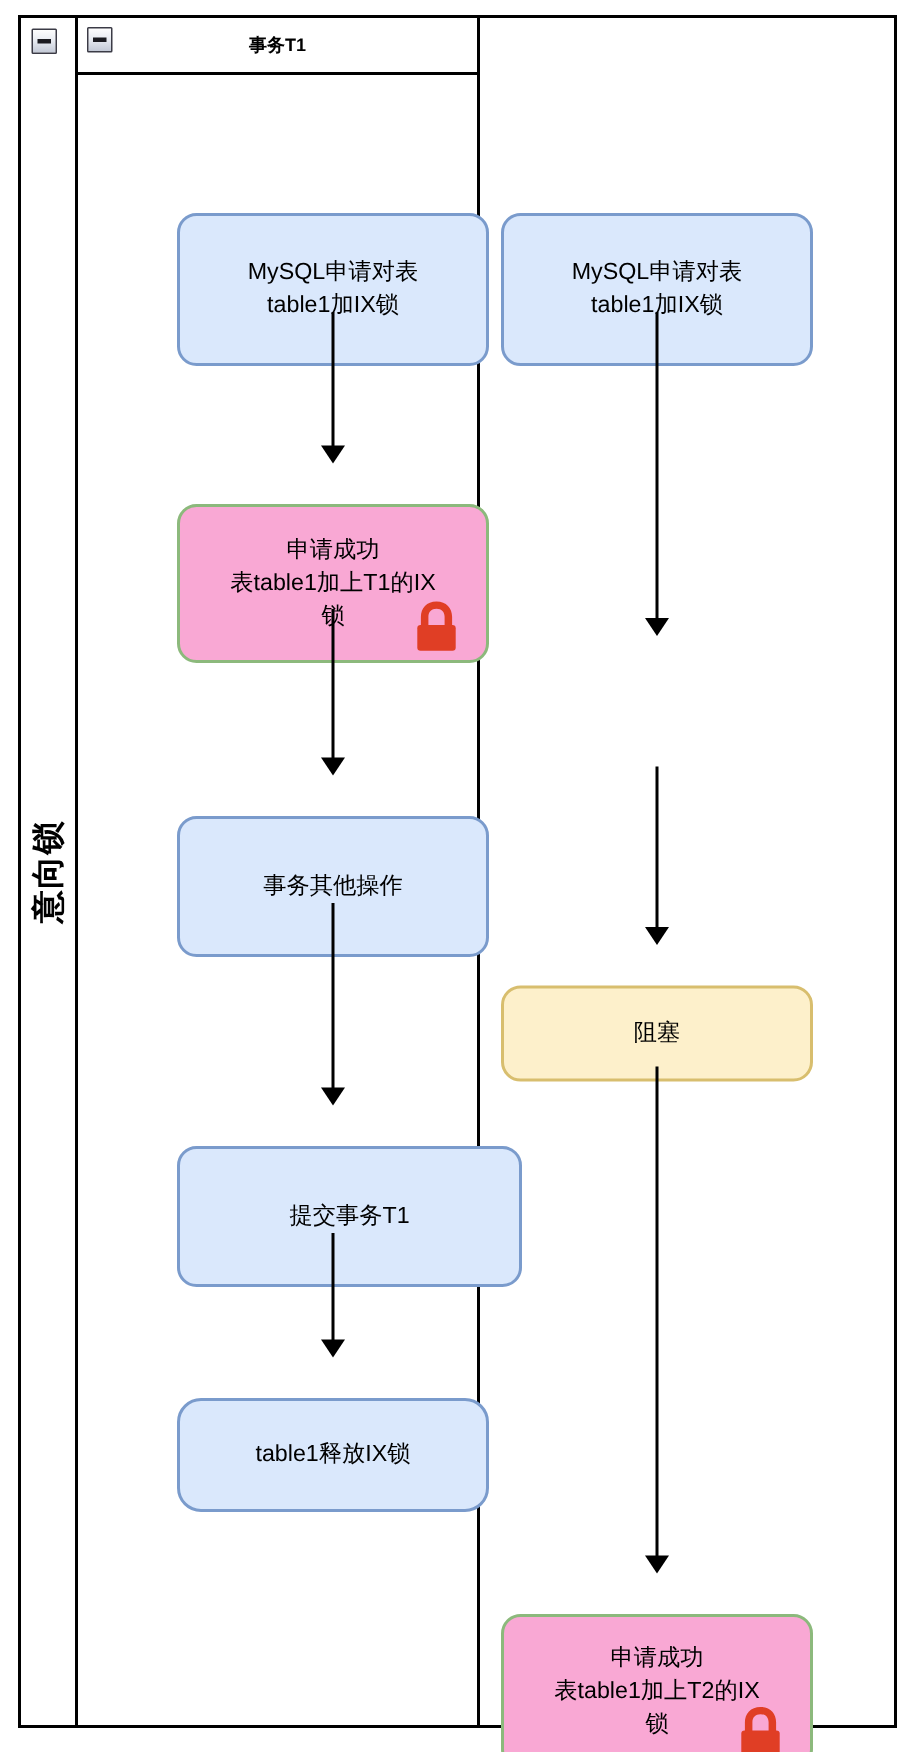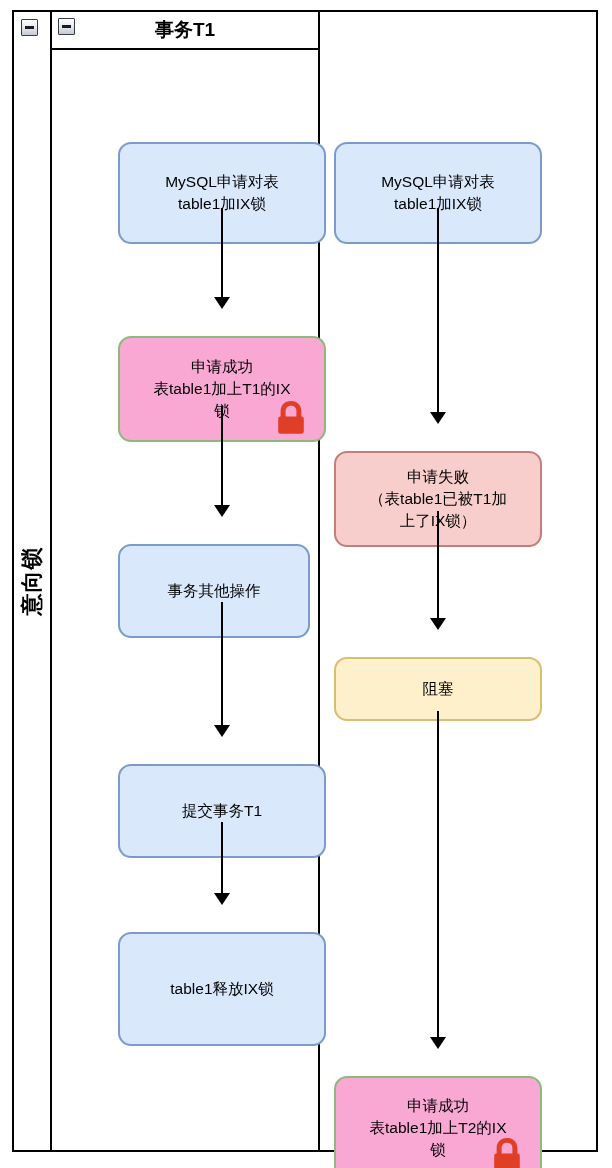--- a/index.html
+++ b/index.html
@@ -77,21 +77,21 @@
     position: relative;
     height: 38px;
     border-bottom: 2px solid #000000;
     box-sizing: border-box;
     display: flex;
     align-items: center;
     justify-content: center;
     background: #ffffff;
   }
   .lane-header-label {
-    font-size: 19px;
+    font-size: 12px;
     font-weight: bold;
     color: #000000;
   }
   .lane-collapse {
     position: absolute;
     left: 6px;
     top: 6px;
   }
 
   
@@ -206,55 +206,50 @@
 表table1加上T1的IX
 锁</span>
           <svg class="padlock" viewBox="0 0 34 36">
             <path d="M17 3 C10.4 3 6.6 7.4 6.6 13.2 L6.6 20 L11.6 20 L11.6 13.2 C11.6 9.9 13.6 7.8 17 7.8 C20.4 7.8 22.4 9.9 22.4 13.2 L22.4 20 L27.4 20 L27.4 13.2 C27.4 7.4 23.6 3 17 3 Z" fill="#e03e25"></path>
             <rect x="4.2" y="18.6" width="25.6" height="17.2" rx="2.2" fill="#e03e25"></rect>
           </svg>
         </div>
         <div class="conn" style="left:169px; top:356px; height:102px;"></div>
         <div class="arrowhead" style="left:162px; top:455px;"></div>
 
-        <div class="node blue" style="left:66px; top:458px; width:192px; height:94px;">
+        <div class="node blue" style="left:66px; top:458px; width:208px; height:94px;">
           <span class="node-label">事务其他操作</span>
         </div>
         <div class="conn" style="left:169px; top:552px; height:126px;"></div>
         <div class="arrowhead" style="left:162px; top:675px;"></div>
 
-        <div class="node blue" style="left:66px; top:678px; width:208px; height:94px;">
+        <div class="node blue" style="left:66px; top:678px; width:230px; height:94px;">
           <span class="node-label">提交事务T1</span>
         </div>
         <div class="conn" style="left:169px; top:772px; height:74px;"></div>
         <div class="arrowhead" style="left:162px; top:843px;"></div>
 
-        <div class="node blue" style="left:66px; top:846px; width:208px; height:114px;">
+        <div class="node blue" style="left:66px; top:846px; width:208px; height:76px;border-radius:16px;">
           <span class="node-label">table1释放IX锁</span>
         </div>
 
       </div>
     </div>
 
     <div class="lane lane-t2">
 
       <div class="lane-body">
 
         <div class="node blue" style="left:14px; top:56px; width:208px; height:102px;">
           <span class="node-label">MySQL申请对表
 table1加IX锁</span>
         </div>
         <div class="conn" style="left:117px; top:158px; height:207px;"></div>
         <div class="arrowhead" style="left:110px; top:362px;"></div>
 
-        <div class="node red" style="left:14px; top:365px; width:208px; height:96px;">
-          <span class="node-label">申请失败
-（表table1已被T1加
-上了IX锁）</span>
-        </div>
         <div class="conn" style="left:117px; top:461px; height:110px;"></div>
         <div class="arrowhead" style="left:110px; top:568px;"></div>
 
         <div class="node amber" style="left:14px; top:571px; width:208px; height:64px;">
           <span class="node-label">阻塞</span>
         </div>
         <div class="conn" style="left:117px; top:661px; height:329px;"></div>
         <div class="arrowhead" style="left:110px; top:987px;"></div>
 
         <div class="node green" style="left:14px; top:990px; width:208px; height:103px;">

